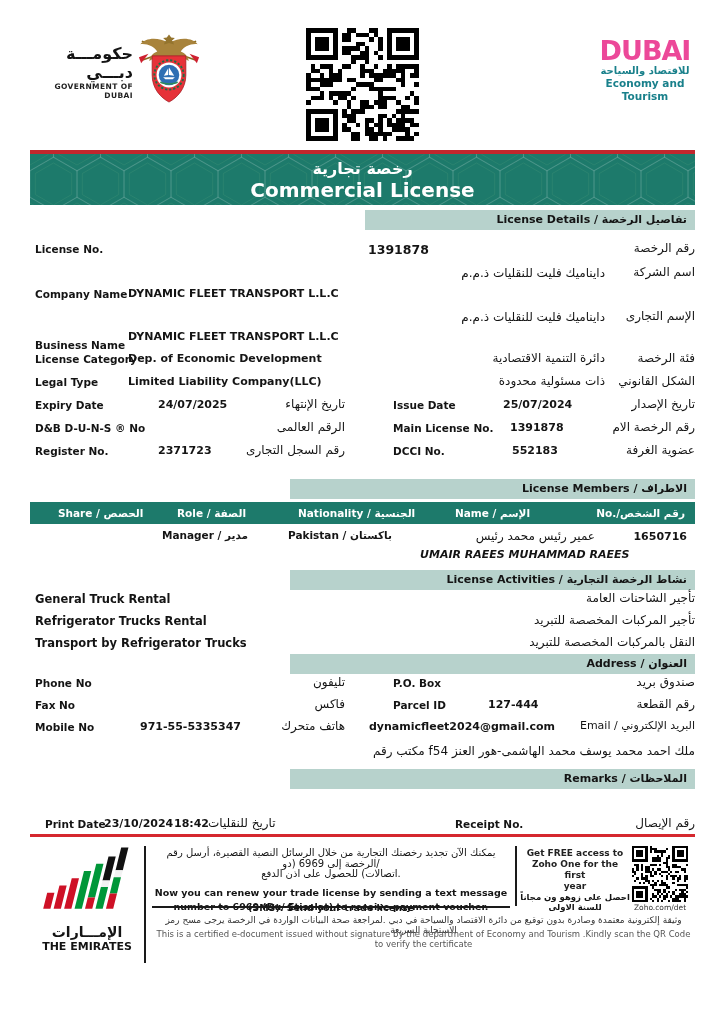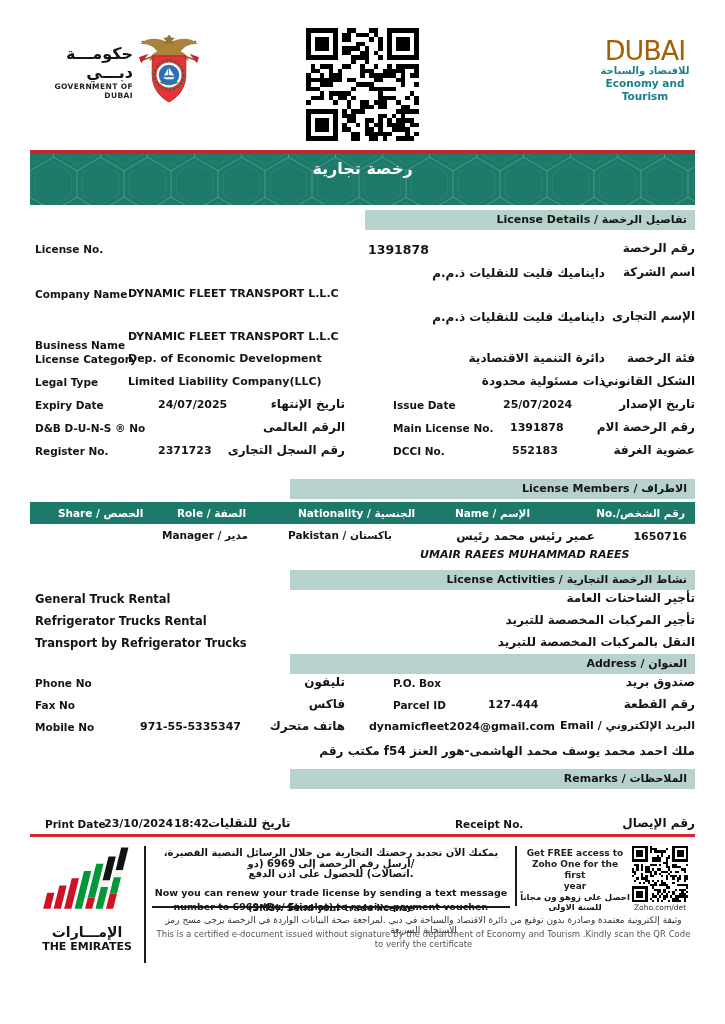--- a/index.html
+++ b/index.html
@@ -1,27 +1,27 @@
 <!DOCTYPE html>
 <html><head>
 <meta charset="utf-8">
 <style>
   html,body{margin:0;padding:0;background:#e8e8e8;}
   .page{position:relative;width:725px;height:1024px;background:#ffffff;margin:0 auto;
         font-family:"DejaVu Sans","Liberation Sans",sans-serif;color:#141414;overflow:hidden;}
   .abs{position:absolute;}
   .lbl{font-size:10.5px;font-weight:bold;white-space:nowrap;}
   .val{font-size:11px;font-weight:bold;white-space:nowrap;}
-  .ar{font-size:12px;font-weight:bold;white-space:nowrap;}
+  .ar{font-size:12px;font-weight:normal;white-space:nowrap;}
   .rt{text-align:right;}
   .ctr{text-align:center;}
   
   .gov-ar{font-size:16px;font-weight:bold;}
   .gov-en{font-size:7.5px;font-weight:bold;letter-spacing:.4px;color:#222;}
-  .dubai-word{font-size:27px;font-weight:normal;color:#a16207;letter-spacing:-1px;line-height:26px;}
+  .dubai-word{font-size:27px;font-weight:bold;color:#ec4899;letter-spacing:-1px;line-height:26px;}
   .dubai-ar{font-size:10px;font-weight:bold;color:#19808b;line-height:13px;}
   .dubai-en{font-size:10.5px;font-weight:bold;color:#19808b;line-height:13px;}
   
   .redline{background:#c1272d;}
   .banner{background:#1d7a6b;overflow:hidden;}
   .banner-ar{font-size:16px;font-weight:bold;color:#fff;line-height:18px;margin-top:6px;}
   .banner-en{font-size:20px;font-weight:bold;color:#fff;line-height:24px;}
   .strip{background:#b7d2cc;height:20px;line-height:20px;font-size:11px;font-weight:bold;
          text-align:right;padding-right:8px;box-sizing:border-box;white-space:nowrap;}
   .thead{background:#1d7a6b;height:22px;color:#fff;}
@@ -390,20 +390,21 @@
           <polygon points="582.2,80.5 564.0,91.0 545.8,80.5 545.8,59.5 564.0,49.0 582.2,59.5" fill="none" stroke="rgba(210,240,170,0.08)" stroke-width="1"></polygon>
           <polygon points="634.4,83.5 611.0,97.0 587.6,83.5 587.6,56.5 611.0,43.0 634.4,56.5" fill="none" stroke="rgba(255,255,255,0.12)" stroke-width="1"></polygon>
           <polygon points="629.2,80.5 611.0,91.0 592.8,80.5 592.8,59.5 611.0,49.0 629.2,59.5" fill="none" stroke="rgba(210,240,170,0.08)" stroke-width="1"></polygon>
           <polygon points="681.4,83.5 658.0,97.0 634.6,83.5 634.6,56.5 658.0,43.0 681.4,56.5" fill="none" stroke="rgba(255,255,255,0.12)" stroke-width="1"></polygon>
           <polygon points="676.2,80.5 658.0,91.0 639.8,80.5 639.8,59.5 658.0,49.0 676.2,59.5" fill="none" stroke="rgba(210,240,170,0.08)" stroke-width="1"></polygon>
           <polygon points="728.4,83.5 705.0,97.0 681.6,83.5 681.6,56.5 705.0,43.0 728.4,56.5" fill="none" stroke="rgba(255,255,255,0.12)" stroke-width="1"></polygon>
           <polygon points="723.2,80.5 705.0,91.0 686.8,80.5 686.8,59.5 705.0,49.0 723.2,59.5" fill="none" stroke="rgba(210,240,170,0.08)" stroke-width="1"></polygon>
         </svg></div>
     <div class="abs ctr" style="left:0;top:0;width:665px;">
       <div class="banner-ar">رخصة تجارية</div>
+      <div class="banner-en">Commercial License</div>
     </div>
   </div>
 
   <div class="abs strip" style="left:365px;top:210px;width:330px;padding-left:34px;">License Details  /  تفاصيل الرخصة</div>
 
   <div class="abs lbl" style="left:35px;top:243px;">License No.</div>
   <div class="abs val" style="left:368px;top:242px;font-size:12.5px;">1391878</div>
   <div class="abs ar rt" style="right:30px;top:241px;">رقم الرخصة</div>
 
   <div class="abs ar rt" style="right:120px;top:266px;">دايناميك فليت للنقليات ذ.م.م</div>

